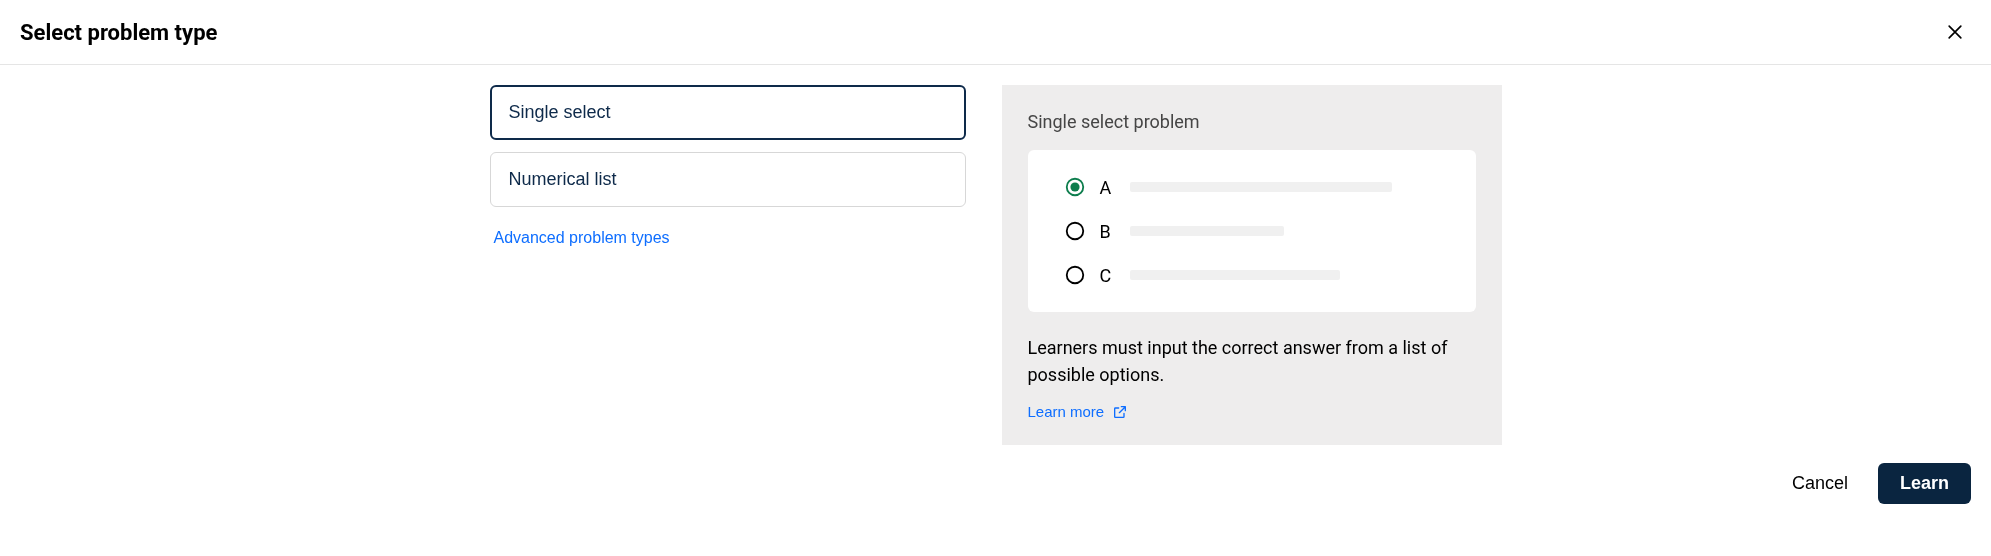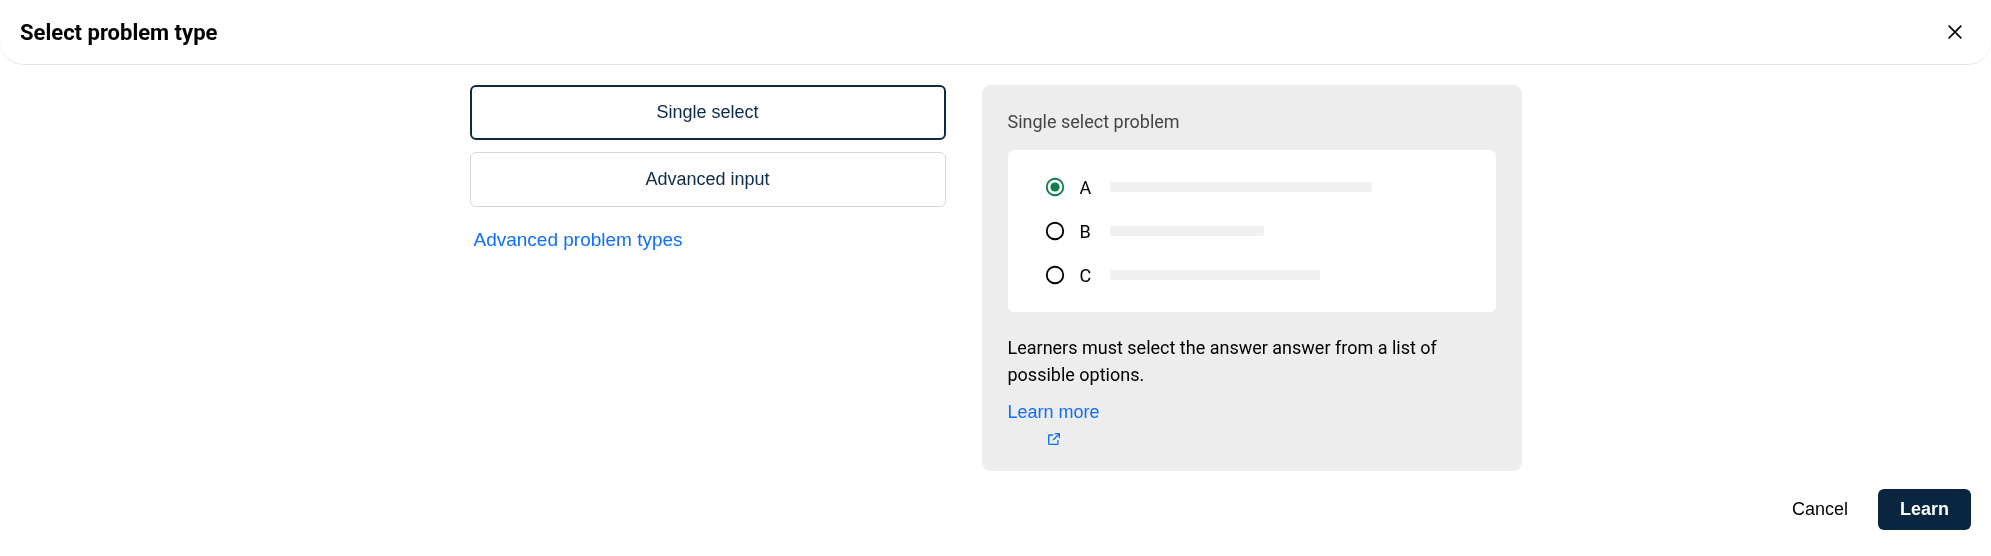--- a/index.html
+++ b/index.html
@@ -12,21 +12,20 @@
       background: #fff;
       color: #000;
       width: 1991px;
     }
     .modal-header {
       display: flex;
       justify-content: space-between;
       align-items: center;
       padding: 16px 20px;
       border-bottom: 1px solid #e5e5e5;
-      border-radius: 24px;
     }
     .modal-title {
       font-size: 22px;
       font-weight: 700;
       color: #000;
     }
     .close-btn {
       background: none;
       border: none;
       cursor: pointer;
@@ -52,41 +51,41 @@
       gap: 12px;
     }
     .type-option {
       border: 1px solid #d7d7d7;
       border-radius: 6px;
       padding: 16px 18px;
       font-size: 18px;
       color: #0e2a4a;
       cursor: pointer;
       background: #fff;
-      text-align: center;
+      text-align: left;
     }
     .type-option.selected {
       border: 2px solid #0e2a4a;
       padding: 15px 17px;
     }
     .advanced-link {
       color: #0e6eff;
-      font-size: 19px;
+      font-size: 16px;
       padding: 10px 4px 0 4px;
       text-decoration: none;
       display: inline-block;
       align-self: flex-start;
       cursor: pointer;
       border: none;
       background: none;
     }
     .preview-panel {
-      width: 540px;
+      width: 500px;
       background: #eeeded;
-      border-radius: 9px;
+      border-radius: 0;
       padding: 26px 26px 24px 26px;
     }
     .preview-title {
       font-size: 18px;
       color: #454545;
       margin-bottom: 18px;
     }
     .preview-card {
       background: #fff;
       border-radius: 6px;
@@ -117,29 +116,28 @@
       border-radius: 2px;
     }
     .preview-description {
       font-size: 18px;
       color: #000;
       line-height: 1.5;
       margin-bottom: 14px;
     }
     .learn-more-link {
       color: #0e6eff;
-      font-size: 18px;
+      font-size: 15px;
       text-decoration: none;
       display: inline-flex;
       align-items: center;
       gap: 8px;
       cursor: pointer;
       border: none;
       background: none;
-      flex-direction: column;
     }
     .learn-more-link svg {
       width: 16px;
       height: 16px;
     }
     .modal-footer {
       display: flex;
       justify-content: flex-end;
       gap: 8px;
       padding: 8px 20px 16px 20px;
@@ -169,21 +167,21 @@
   <button class="close-btn">
     <svg viewBox="0 0 24 24">
       <path d="M5 5 L19 19 M19 5 L5 19" stroke="#000" stroke-width="2" fill="none" stroke-linecap="round"></path>
     </svg>
   </button>
 </div>
 
 <div class="modal-body">
   <div class="type-list">
     <button class="type-option selected">Single select</button>
-    <button class="type-option">Advanced input</button>
+    <button class="type-option">Numerical list</button>
     <button class="advanced-link">Advanced problem types</button>
   </div>
 
   <div class="preview-panel">
     <div class="preview-title">Single select problem</div>
     <div class="preview-card">
       <div class="preview-row">
         <svg class="radio-circle" viewBox="0 0 24 24">
           <circle cx="12" cy="12" r="9" stroke="#0d7d4d" stroke-width="2" fill="none"></circle>
           <circle cx="12" cy="12" r="5" fill="#0d7d4d"></circle>
@@ -199,21 +197,21 @@
         <div class="placeholder-bar" style="width:154px"></div>
       </div>
       <div class="preview-row">
         <svg class="radio-circle" viewBox="0 0 24 24">
           <circle cx="12" cy="12" r="9" stroke="#000" stroke-width="2" fill="none"></circle>
         </svg>
         <span class="option-letter">C</span>
         <div class="placeholder-bar" style="width:210px"></div>
       </div>
     </div>
-    <p class="preview-description">Learners must select the answer answer from a list of possible options.</p>
+    <p class="preview-description">Learners must input the correct answer from a list of possible options.</p>
     <button class="learn-more-link">
       <span>Learn more</span>
       <svg viewBox="0 0 24 24">
         <path d="M14 4h6v6M20 4l-9 9M18 14v5a1 1 0 0 1-1 1H5a1 1 0 0 1-1-1V7a1 1 0 0 1 1-1h5" stroke="#0e6eff" stroke-width="2" fill="none" stroke-linecap="round" stroke-linejoin="round"></path>
       </svg>
     </button>
   </div>
 </div>
 
 <div class="modal-footer">

